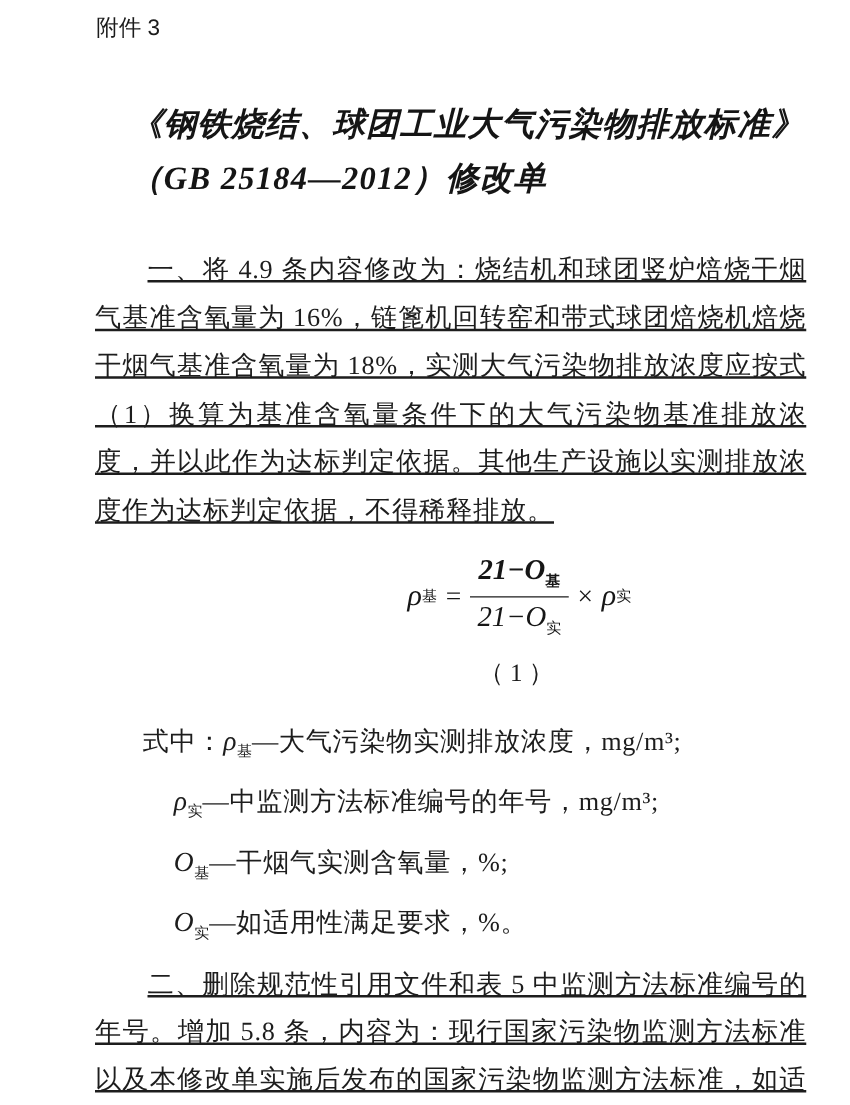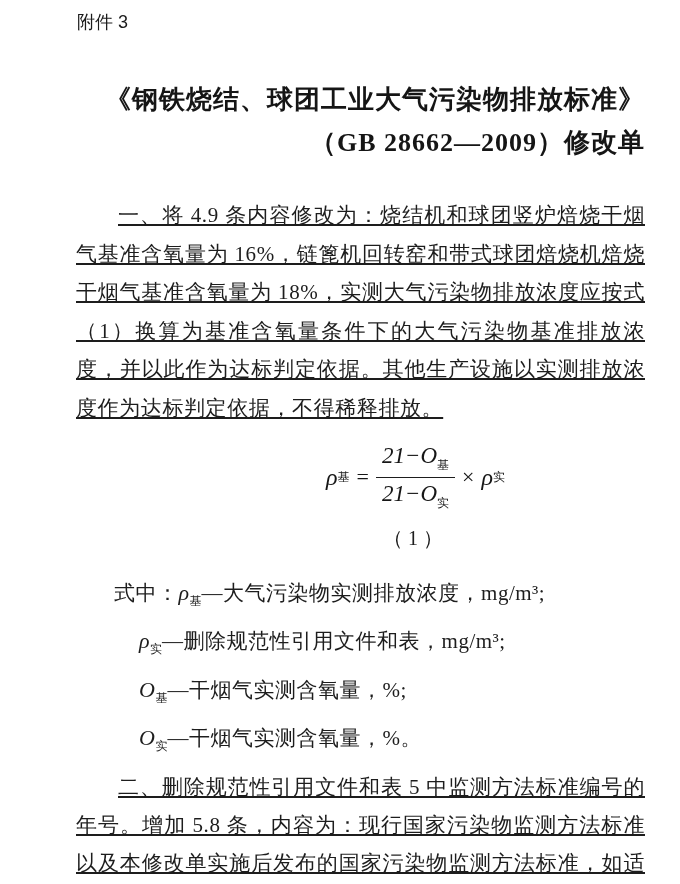--- a/index.html
+++ b/index.html
@@ -19,27 +19,28 @@
   }
   .attachment-label {
     font-family: "Liberation Sans", "DejaVu Sans", sans-serif;
     font-size: 18px;
     line-height: 24px;
     margin-left: 1px;
     color: #1b1b1b;
   }
   .title-block {
     margin-top: 44px;
-    text-align: right;
+    text-align: left;
     padding-left: 28px;
     font-weight: bold;
     font-size: 26px;
     line-height: 43px;
     letter-spacing: 1px;
     color: #151515;
+    font-style: italic;
   }
   .para {
     font-size: 21px;
     text-align: justify;
     text-indent: 2em;
     letter-spacing: 0.6px;
     color: #1d1d1d;
     text-decoration: underline;
   }
   .para-1 { margin-top: 32px; line-height: 38.5px; }
@@ -64,21 +65,21 @@
     font-size: 12px;
     vertical-align: sub;
     letter-spacing: 0;
   }
   .op { margin: 0 7px; font-style: normal; font-size: 22px; }
   .frac {
     display: inline-flex;
     flex-direction: column;
     text-align: center;
   }
-  .frac .num { padding: 0 6px 3px 6px; }
+  .frac .num { padding: 0 6px 3px 6px; font-weight: bold; }
   .frac .den { border-top: 1.6px solid #1d1d1d; padding: 3px 6px 0 6px; text-align: center; }
   .eq-number {
     margin-top: 14px;
     text-align: center;
     padding-left: 110px;
     font-size: 20px;
     letter-spacing: 5px;
     color: #1d1d1d;
   }
   .defs {
@@ -93,21 +94,21 @@
 </head>
 <body>
 
 <div class="page">
   <div class="content">
 
     <div class="attachment-label">附件 3</div>
 
     <div class="title-block">
       <div>《钢铁烧结、球团工业大气污染物排放标准》</div>
-      <div>（GB 28662—2009）修改单</div>
+      <div>（GB 25184—2012）修改单</div>
     </div>
 
     <div class="para para-1">一、将 4.9 条内容修改为：烧结机和球团竖炉焙烧干烟气基准含氧量为 16%，链篦机回转窑和带式球团焙烧机焙烧干烟气基准含氧量为 18%，实测大气污染物排放浓度应按式（1）换算为基准含氧量条件下的大气污染物基准排放浓度，并以此作为达标判定依据。其他生产设施以实测排放浓度作为达标判定依据，不得稀释排放。</div>
 
     <div class="formula-row">
       <div class="formula">
         <span class="sym">ρ</span>
           <sub class="cjk-sub">基</sub>
         <span class="op">=</span>
         <span class="frac">
@@ -120,26 +121,26 @@
       </div>
     </div>
 
     <div class="eq-number">（1）</div>
 
     <div class="defs">
       <div class="def-line">
         <span>式中：</span><span class="def-sym">ρ</span><sub class="cjk-sub">基</sub><span>—大气污染物实测排放浓度，mg/m³;</span>
       </div>
       <div class="def-line cont">
-        <span class="def-sym">ρ</span><sub class="cjk-sub">实</sub><span>—删除规范性引用文件和表，mg/m³;</span>
+        <span class="def-sym">ρ</span><sub class="cjk-sub">实</sub><span>—中监测方法标准编号的年号，mg/m³;</span>
       </div>
       <div class="def-line cont">
         <span class="def-sym">O</span><sub class="cjk-sub">基</sub><span>—干烟气实测含氧量，%;</span>
       </div>
       <div class="def-line cont">
-        <span class="def-sym">O</span><sub class="cjk-sub">实</sub><span>—干烟气实测含氧量，%。</span>
+        <span class="def-sym">O</span><sub class="cjk-sub">实</sub><span>—如适用性满足要求，%。</span>
       </div>
     </div>
 
     <div class="para para-2">二、删除规范性引用文件和表 5 中监测方法标准编号的年号。增加 5.8 条，内容为：现行国家污染物监测方法标准以及本修改单实施后发布的国家污染物监测方法标准，如适用性满足要求，同样适用于本标准相应污染物的测定。</div>
 
   </div>
 </div>
 
 </body></html>

